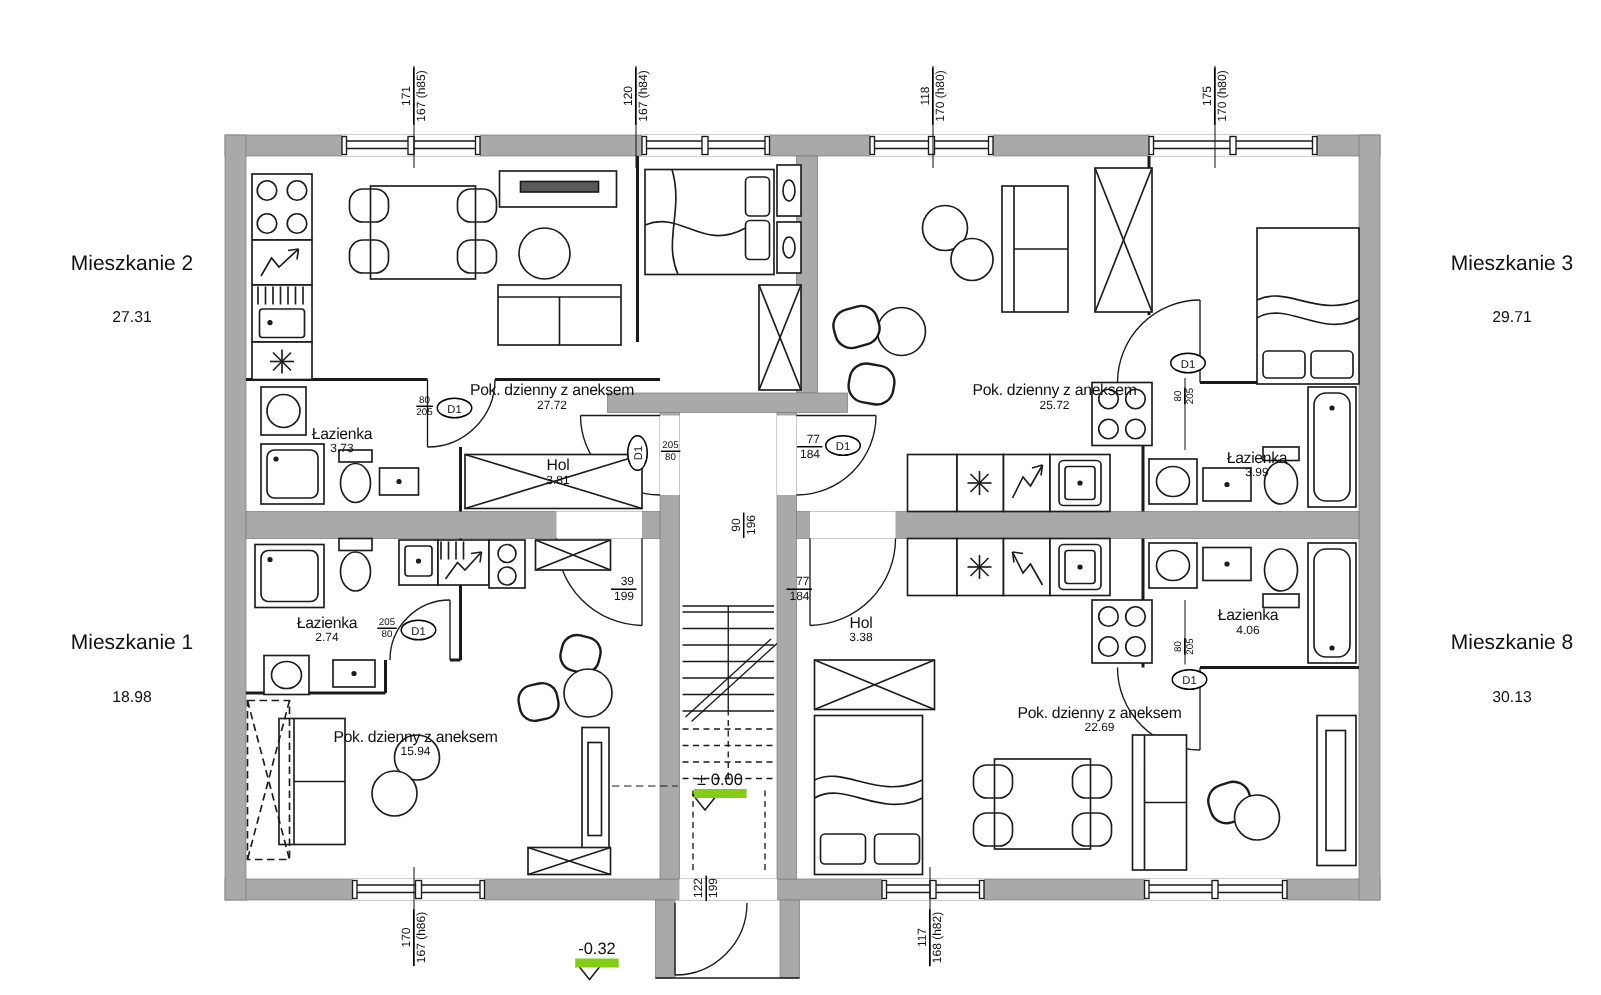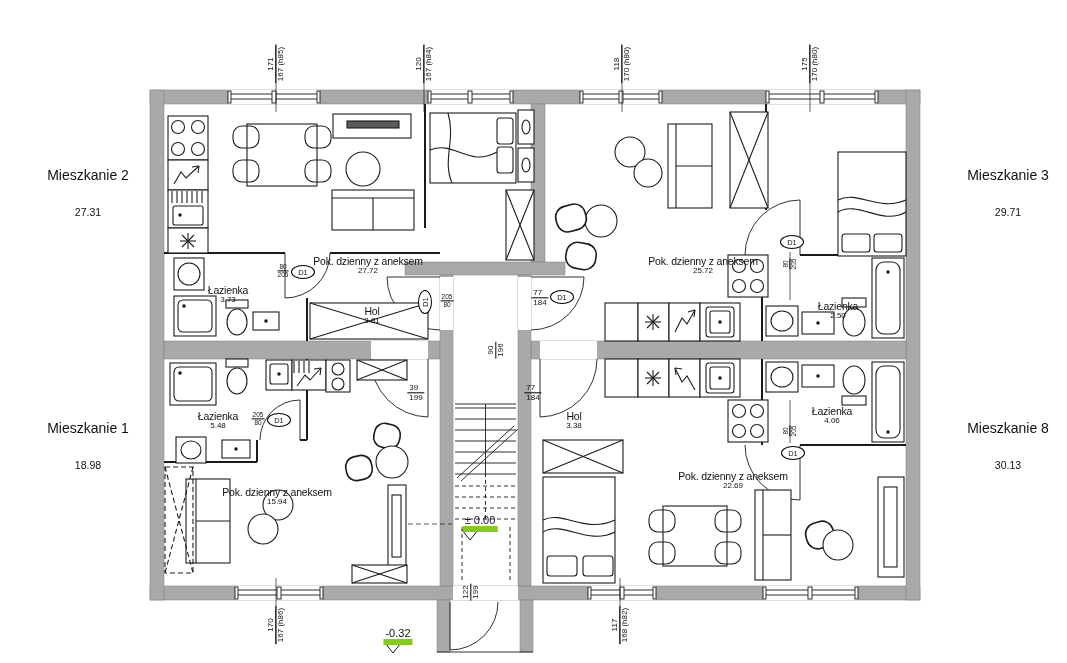--- a/index.html
+++ b/index.html
@@ -7,21 +7,21 @@
          font-family:"Liberation Sans",sans-serif;color:#111;}
   #plan-svg{position:absolute;left:0;top:0;}
   .lbl{position:absolute;transform:translate(-50%,-50%);text-align:center;white-space:nowrap;line-height:1.08;}
   .apt .nm{display:block;font-size:14px;}
   .apt .ar{display:block;font-size:10.5px;margin-top:24px;}
   .room .nm{display:block;font-size:10.5px;letter-spacing:-0.2px;margin-top:33px;}
   .room .ar{display:block;font-size:8px;}
   .vdim{position:absolute;transform:translate(-50%,-50%) rotate(-90deg);font-size:8px;line-height:1.15;text-align:center;white-space:nowrap;}
   .vdim .num,.hfrac .num{display:block;border-bottom:0.8px solid #000;padding:0 2px;}
   .vdim .den,.hfrac .den{display:block;padding:0 2px;}
-  .hfrac{position:absolute;transform:translate(-50%,-50%);font-size:8px;line-height:1.15;text-align:left;white-space:nowrap;}
+  .hfrac{position:absolute;transform:translate(-50%,-50%);font-size:8px;line-height:1.15;text-align:right;white-space:nowrap;}
   .tag{position:absolute;transform:translate(-50%,-50%);width:22px;height:12px;border:1px solid #000;
        border-radius:50%;font-size:7.5px;display:flex;align-items:center;justify-content:center;background:#fff;}
   .tag.rot{transform:translate(-50%,-50%) rotate(-90deg);}
   .tfrac{position:absolute;transform:translate(-50%,-50%);font-size:6.5px;line-height:1.1;text-align:center;white-space:nowrap;}
   .tfrac.rot{transform:translate(-50%,-50%) rotate(-90deg);}
   .tfrac .num{display:block;border-bottom:0.7px solid #000;padding:0 1px;}
   .elev{position:absolute;transform:translate(-50%,-50%);font-size:11px;border-bottom:6px solid #84cc16;padding:0 2px;white-space:nowrap;}
 </style>
 </head>
 <body>
@@ -511,33 +511,33 @@
   <div class="lbl room" style="left:372px;top:299px">
     <span class="nm">Hol</span>
       <span class="ar">3.81</span>
     </div>
   <div class="lbl room" style="left:228px;top:278px">
     <span class="nm">Łazienka</span>
       <span class="ar">3.73</span>
     </div>
   <div class="lbl room" style="left:218px;top:404px">
     <span class="nm">Łazienka</span>
-      <span class="ar">5.48</span>
+      <span class="ar">2.74</span>
     </div>
   <div class="lbl room" style="left:277px;top:480px">
     <span class="nm">Pok. dzienny z aneksem</span>
       <span class="ar">15.94</span>
     </div>
   <div class="lbl room" style="left:703px;top:249px">
     <span class="nm">Pok. dzienny z aneksem</span>
       <span class="ar">25.72</span>
     </div>
   <div class="lbl room" style="left:838px;top:294px">
     <span class="nm">Łazienka</span>
-      <span class="ar">2.50</span>
+      <span class="ar">3.99</span>
     </div>
   <div class="lbl room" style="left:832px;top:399px">
     <span class="nm">Łazienka</span>
       <span class="ar">4.06</span>
     </div>
   <div class="lbl room" style="left:733px;top:464px">
     <span class="nm">Pok. dzienny z aneksem</span>
       <span class="ar">22.69</span>
     </div>
   <div class="lbl room" style="left:574px;top:404px">

